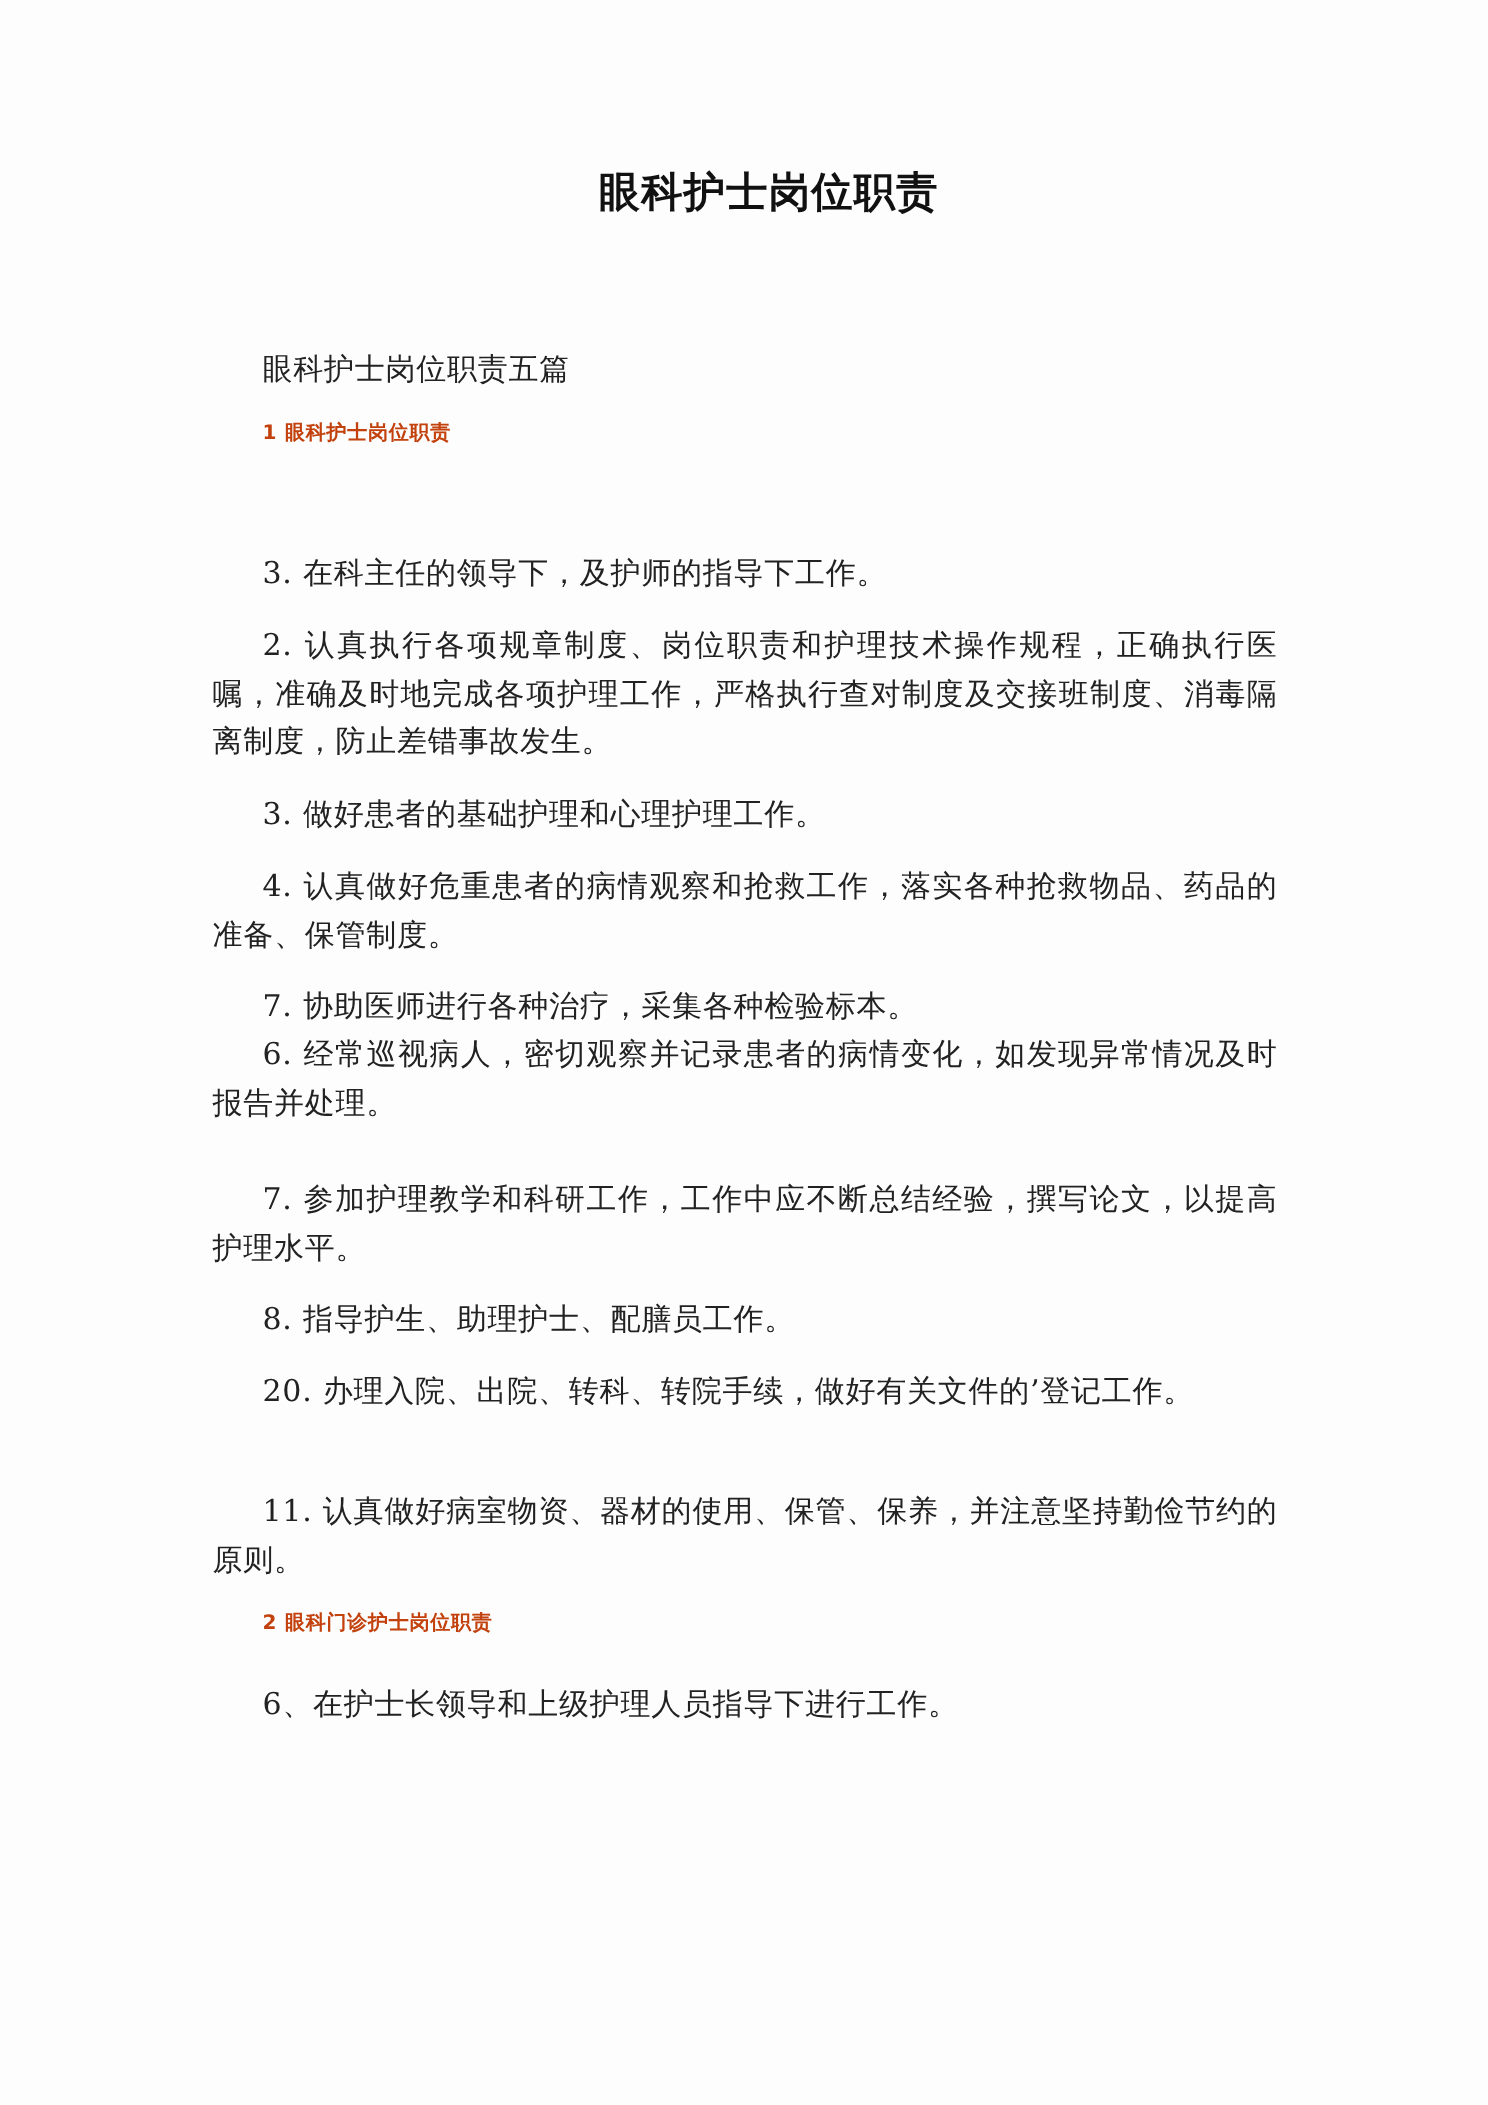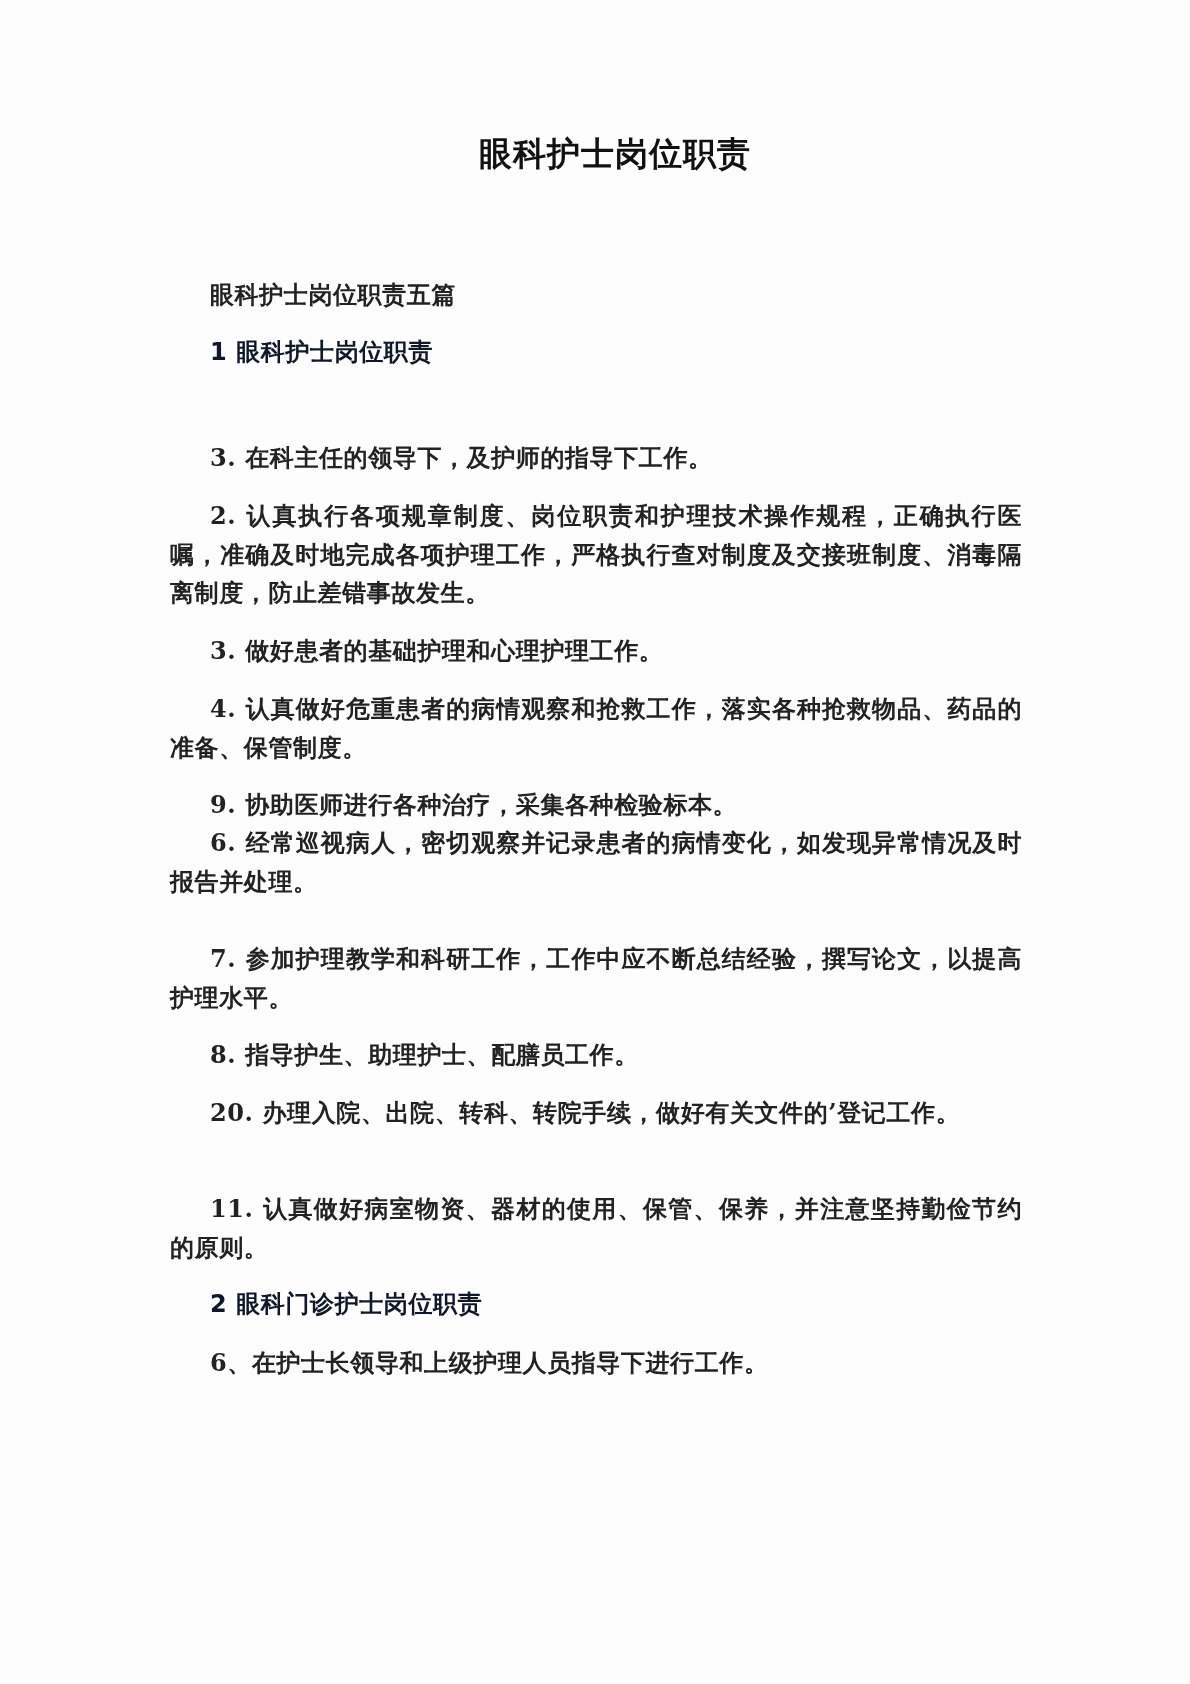--- a/index.html
+++ b/index.html
@@ -37,29 +37,28 @@
   .para {
     position: absolute;
     left: 170px;
     width: 852px;
     font-size: 24px;
     line-height: 38.5px;
     text-indent: 40px;
     color: #222;
     letter-spacing: 0.6px;
     text-align: justify;
-    font-weight: bold;
   }
   .heading {
     position: absolute;
     left: 210px;
     font-family: "DejaVu Sans", "Liberation Sans", sans-serif;
     font-weight: bold;
-    font-size: 24px;
-    color: #0f172a;
+    font-size: 16px;
+    color: #c2410c;
     letter-spacing: 0.6px;
   }
 </style>
 </head>
 <body>
 
 <div class="page">
 
   <div class="title">眼科护士岗位职责</div>
 
@@ -68,21 +67,21 @@
   <div class="heading" style="top:336px;">1 眼科护士岗位职责</div>
 
   <div class="para" style="top:439px;">3. 在科主任的领导下，及护师的指导下工作。</div>
 
   <div class="para" style="top:497px;">2. 认真执行各项规章制度、岗位职责和护理技术操作规程，正确执行医嘱，准确及时地完成各项护理工作，严格执行查对制度及交接班制度、消毒隔离制度，防止差错事故发生。</div>
 
   <div class="para" style="top:632px;">3. 做好患者的基础护理和心理护理工作。</div>
 
   <div class="para" style="top:690px;">4. 认真做好危重患者的病情观察和抢救工作，落实各种抢救物品、药品的准备、保管制度。</div>
 
-  <div class="para" style="top:786px;">9. 协助医师进行各种治疗，采集各种检验标本。</div>
+  <div class="para" style="top:786px;">7. 协助医师进行各种治疗，采集各种检验标本。</div>
 
   <div class="para" style="top:824px;">6. 经常巡视病人，密切观察并记录患者的病情变化，如发现异常情况及时报告并处理。</div>
 
   <div class="para" style="top:940px;">7. 参加护理教学和科研工作，工作中应不断总结经验，撰写论文，以提高护理水平。</div>
 
   <div class="para" style="top:1036px;">8. 指导护生、助理护士、配膳员工作。</div>
 
   <div class="para" style="top:1094px;">20. 办理入院、出院、转科、转院手续，做好有关文件的’登记工作。</div>
 
   <div class="para" style="top:1190px;">11. 认真做好病室物资、器材的使用、保管、保养，并注意坚持勤俭节约的原则。</div>

